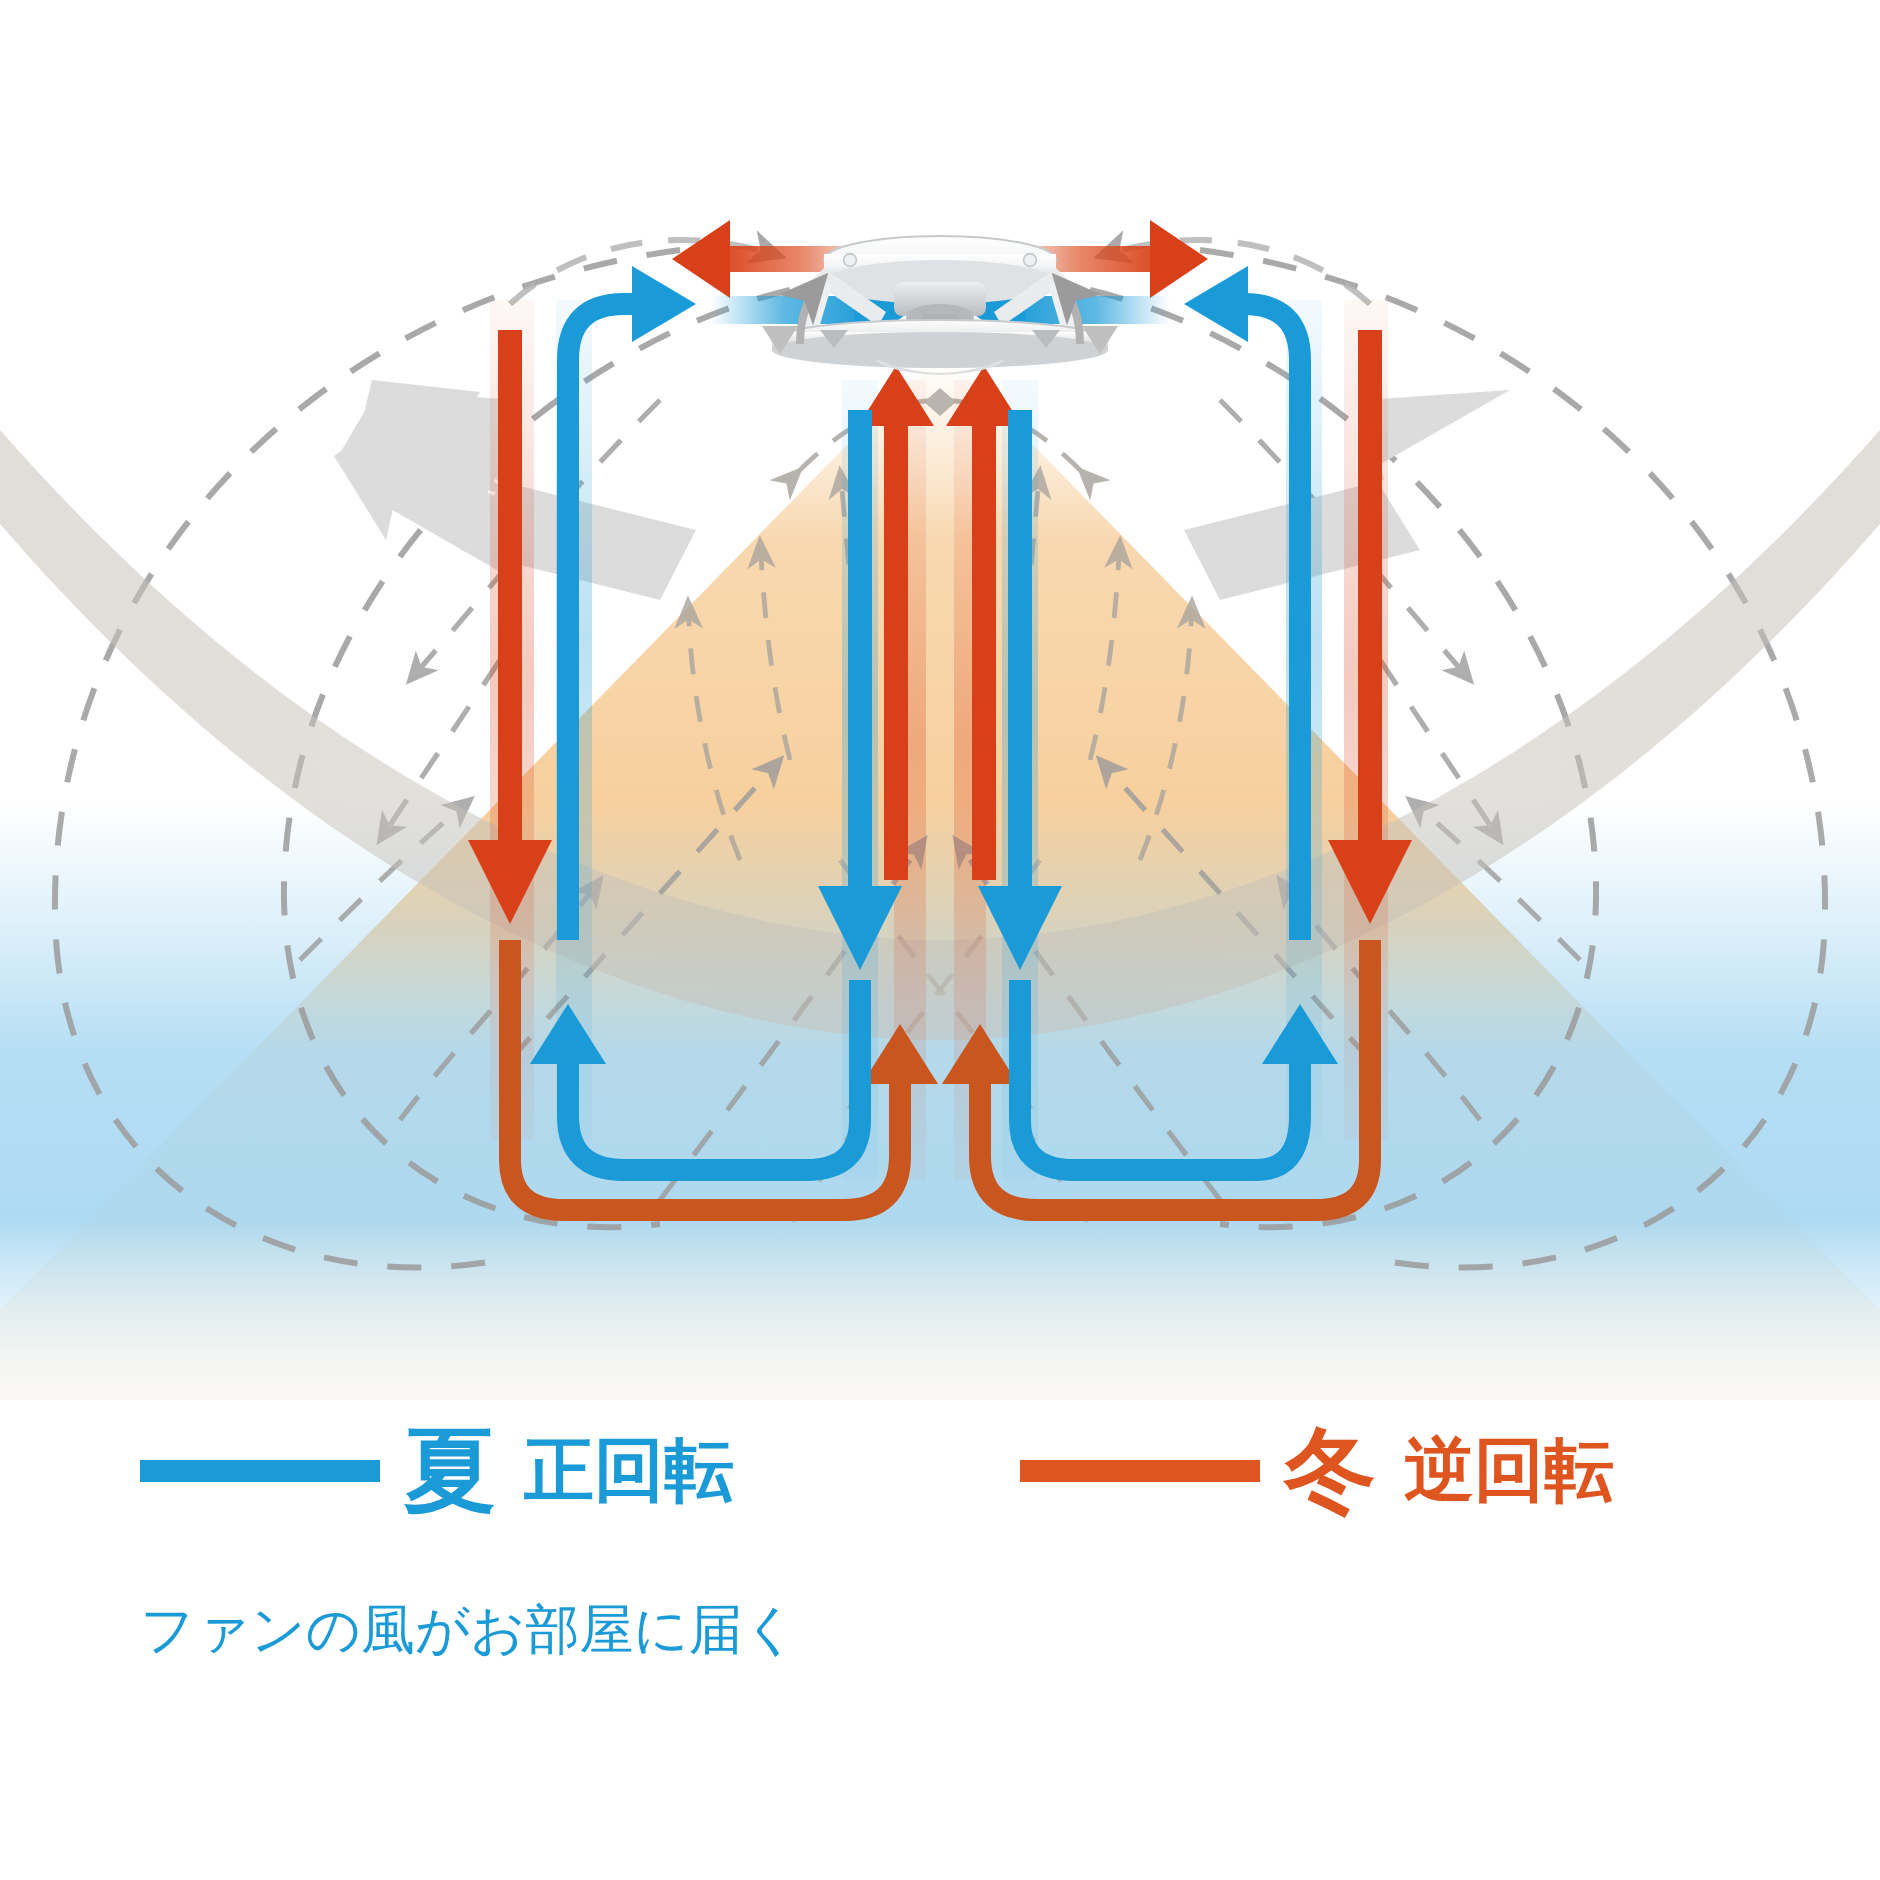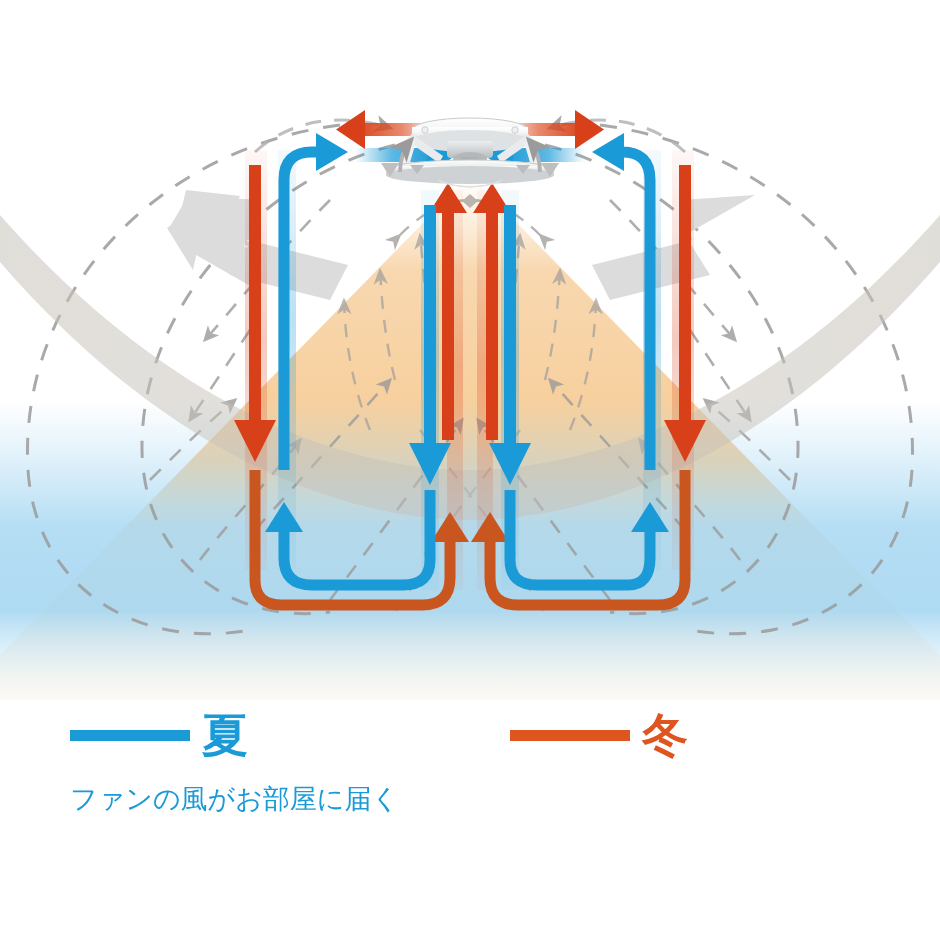--- a/index.html
+++ b/index.html
@@ -58,21 +58,21 @@
     margin-right: 14px;
   }
   .legend-mode {
     font-size: 35px;
     font-weight: bold;
     line-height: 1;
   }
   .legend-sub {
     font-size: 27px;
     line-height: 1.45;
-    margin-top: 10px;
+    margin-top: 26px;
     white-space: pre-line;
   }
   .summer-text { color: #1a9ad7; }
   .winter-text { color: #df5520; }
 </style>
 </head>
 <body>
 
 <div id="stage">
 
@@ -362,26 +362,28 @@
 
     </svg>
   </div>
 
   <div id="legend">
 
     <div class="legend-col left">
       <div class="legend-head">
         <span class="legend-rule summer"></span>
         <span class="legend-season summer-text">夏</span>
+        <span class="legend-mode summer-text">正回転</span>
       </div>
       <div class="legend-sub summer-text">ファンの風がお部屋に届く</div>
     </div>
 
     <div class="legend-col right">
       <div class="legend-head">
         <span class="legend-rule winter"></span>
         <span class="legend-season winter-text">冬</span>
+        <span class="legend-mode winter-text">逆回転</span>
       </div>
     </div>
 
   </div>
 
 </div>
 
 </body></html>

